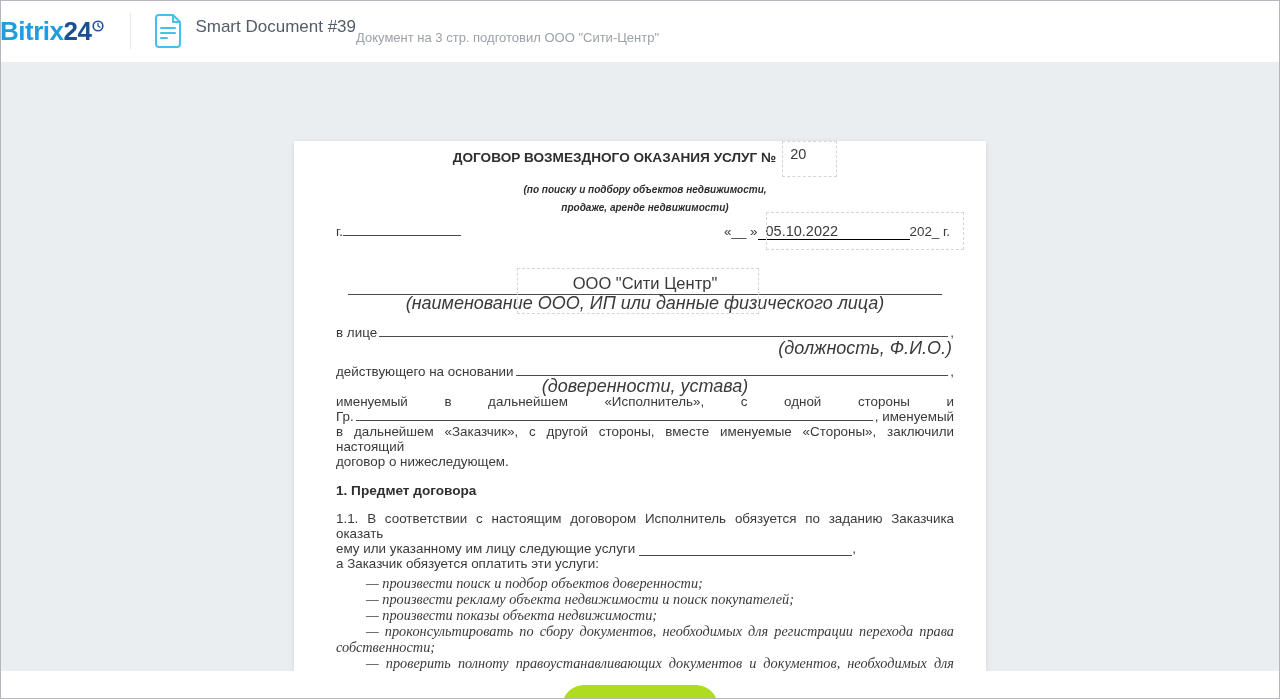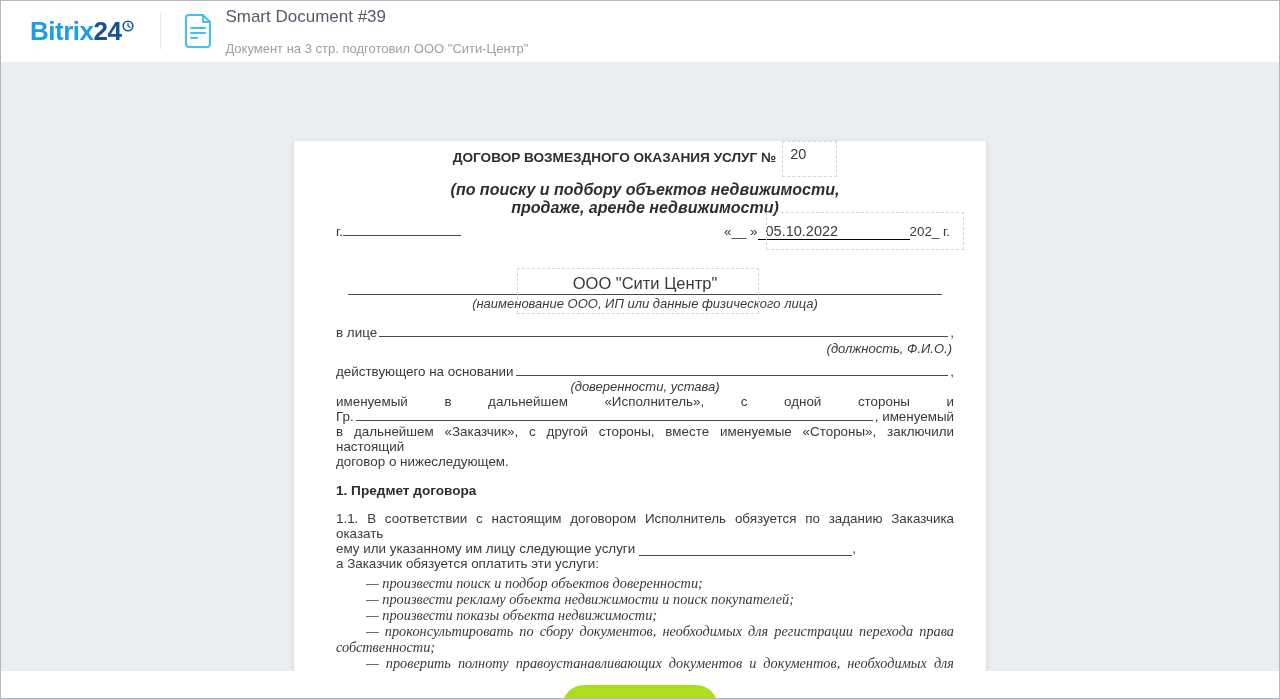--- a/index.html
+++ b/index.html
@@ -13,33 +13,32 @@
   .frame {
     position: absolute; inset: 0;
     border: 1px solid #b2b8bd;
     pointer-events: none; z-index: 50;
   }
 
   
   .app-header {
     height: 62px; background: #ffffff;
     display: flex; align-items: center;
-    padding-left: 30px;
   }
   .logo { display: flex; align-items: flex-start; cursor: pointer; }
   .logo-text { font-size: 26px; font-weight: bold; letter-spacing: -0.5px; line-height: 30px; }
   .logo-light { color: #1e9de0; }
   .logo-dark  { color: #1a5193; }
   .logo-clock { margin-top: 2px; margin-left: 1px; }
   .header-divider {
     width: 1px; height: 36px; background: #e3e7ea;
     margin: 0 22px 0 26px;
   }
   .doc-icon { margin-right: 12px; display: flex; align-items: center; }
-  .header-titles { display: flex; flex-direction: column; }
+  .header-titles { display: flex; flex-direction: row; }
   .header-title { font-size: 17px; color: #535c69; line-height: 21px; }
   .header-subtitle { font-size: 13px; color: #9ba1a8; line-height: 17px; margin-top: 13px; }
 
   
   .main-area { height: 565px; overflow: hidden; position: relative; margin-top: 44px; }
   .doc-page {
     width: 692px; margin: 35px auto 0;
     background: #ffffff;
     box-shadow: 0 1px 5px rgba(0,0,0,0.10);
     padding: 0 32px 60px 42px;
@@ -50,33 +49,33 @@
   .blank { border-bottom: 1px solid #4a4a4a; display: inline-block; }
   .fill  { flex: 1; border-bottom: 1px solid #4a4a4a; margin: 0 2px; }
   .dashed-field { border: 1px dashed #d4d6d8; }
 
   .title-row { display: flex; justify-content: center; align-items: flex-start; margin-top: 26px; height: 36px; }
   .doc-title { font-weight: bold; font-size: 13.6px; margin-top: 9px; color: #2e2e2e; }
   .num-box {
     width: 55px; height: 36px; margin-left: 6px;
     padding: 5px 0 0 7px; font-size: 14.5px; color: #3a3a3a;
   }
-  .doc-subtitle { text-align: center; font-weight: bold; font-style: italic; font-size: 16px; line-height: 18px; margin-top: 4px; color: #2e2e2e; }
+  .doc-subtitle { text-align: center; font-weight: bold; font-style: italic; font-size: 10px; line-height: 18px; margin-top: 4px; color: #2e2e2e; }
 
   .citydate-row { display: flex; justify-content: space-between; align-items: baseline; margin-top: 6px; height: 20px; }
   .city-part .blank { width: 118px; height: 13px; }
   .date-part { position: relative; padding-right: 4px; }
   .date-line { width: 152px; height: 16px; border-bottom: 1px solid #000000; display: inline-block; padding-left: 8px; font-size: 14.5px; vertical-align: baseline; }
   .date-overlay { position: absolute; left: 42px; right: -10px; top: -12px; height: 38px; border: 1px dashed #d4d6d8; pointer-events: none; }
 
   .company-block { position: relative; margin-top: 30px; text-align: center; }
   .company-line { width: 96%; margin: 0 auto; border-bottom: 1px solid #4a4a4a; padding-bottom: 1px; }
   .company-name { font-size: 16.5px; line-height: 20px; }
   .company-overlay { position: absolute; left: 50%; margin-left: -128px; width: 242px; height: 46px; top: -5px; border: 1px dashed #d4d6d8; pointer-events: none; }
-  .caption { font-style: italic; font-size: 13px; color: #3a3a3a; }
+  .caption { font-style: italic; font-size: 18px; color: #3a3a3a; }
   .company-caption { margin-top: 1px; }
 
   .flexline { display: flex; align-items: baseline; }
   .vlice-row { margin-top: 14px; }
   .caption-right { text-align: right; margin-top: 1px; padding-right: 2px; }
   .basis-row { margin-top: 8px; }
   .caption-center { text-align: center; margin-top: 0; }
 
   .justify-line { text-align: justify; text-align-last: justify; margin-top: 0; }
   .gr-row { margin-top: 0; }

